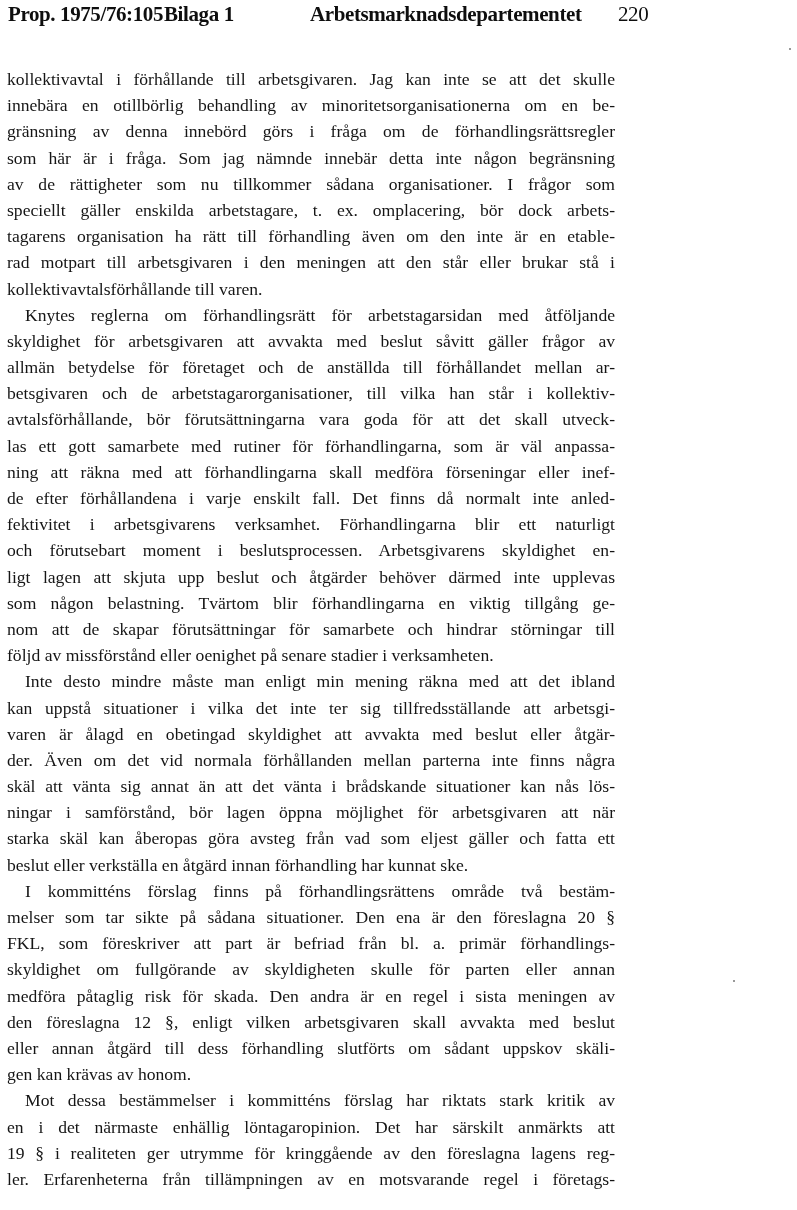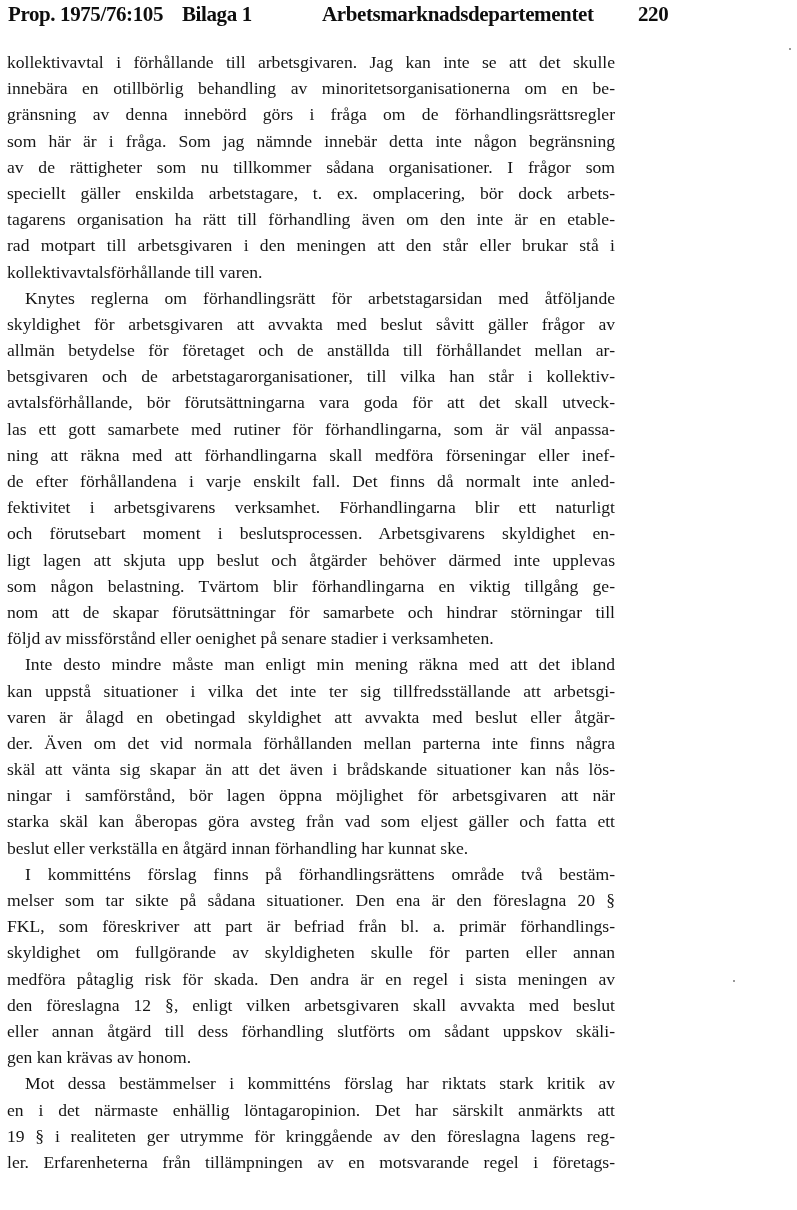--- a/index.html
+++ b/index.html
@@ -5,25 +5,25 @@
     html, body { margin: 0; padding: 0; background: #ffffff; }
     body { width: 797px; height: 1210px; overflow: hidden; position: relative; color: #151515; }
     .page { position: absolute; left: 0; top: 0; width: 797px; height: 1210px; }
     .header {
       position: absolute; left: 0; top: 2px; height: 26px;
       font-family: "Liberation Serif", serif; font-weight: bold; font-size: 21px;
       letter-spacing: -0.4px; white-space: nowrap; color: #0e0e0e;
     }
     .header span { display: inline-block; padding-left: 8px; }
     .h-prop { width: 148px; }
-    .h-bilaga { width: 124px; margin-left: 18px; }
-    .h-dept { width: 300px; margin-left: 8px; }
-    .h-page { font-weight: bold; margin-left: 8px; }
+    .h-bilaga { width: 124px; margin-left: 0; }
+    .h-dept { width: 300px; margin-left: 14px; }
+    .h-page { font-weight: normal; margin-left: 0px; }
     .body {
-      position: absolute; left: 7px; top: 49px; width: 608px;
+      position: absolute; left: 7px; top: 66px; width: 608px;
       font-family: "Liberation Serif", serif; font-size: 17.6px; line-height: 26.2px;
     }
     .line { display: block; white-space: nowrap; text-align: justify; text-align-last: justify; height: 26.2px; overflow: visible; }
     .line.last { text-align-last: left; }
     .line.indent { padding-left: 18px; }
     .speck { position: absolute; width: 2px; height: 2px; background: #777; border-radius: 1px; }
   </style>
 </head>
 <body>
 
@@ -58,21 +58,21 @@
         <span class="line">ligt lagen att skjuta upp beslut och åtgärder behöver därmed inte upplevas</span>
         <span class="line">som någon belastning. Tvärtom blir förhandlingarna en viktig tillgång ge-</span>
         <span class="line">nom att de skapar förutsättningar för samarbete och hindrar störningar till</span>
         <span class="line last">följd av missförstånd eller oenighet på senare stadier i verksamheten.</span>
       </div>
       <div>
         <span class="line indent">Inte desto mindre måste man enligt min mening räkna med att det ibland</span>
         <span class="line">kan uppstå situationer i vilka det inte ter sig tillfredsställande att arbetsgi-</span>
         <span class="line">varen är ålagd en obetingad skyldighet att avvakta med beslut eller åtgär-</span>
         <span class="line">der. Även om det vid normala förhållanden mellan parterna inte finns några</span>
-        <span class="line">skäl att vänta sig skapar än att det även i brådskande situationer kan nås lös-</span>
+        <span class="line">skäl att vänta sig annat än att det vänta i brådskande situationer kan nås lös-</span>
         <span class="line">ningar i samförstånd, bör lagen öppna möjlighet för arbetsgivaren att när</span>
         <span class="line">starka skäl kan åberopas göra avsteg från vad som eljest gäller och fatta ett</span>
         <span class="line last">beslut eller verkställa en åtgärd innan förhandling har kunnat ske.</span>
       </div>
       <div>
         <span class="line indent">I kommitténs förslag finns på förhandlingsrättens område två bestäm-</span>
         <span class="line">melser som tar sikte på sådana situationer. Den ena är den föreslagna 20 §</span>
         <span class="line">FKL, som föreskriver att part är befriad från bl. a. primär förhandlings-</span>
         <span class="line">skyldighet om fullgörande av skyldigheten skulle för parten eller annan</span>
         <span class="line">medföra påtaglig risk för skada. Den andra är en regel i sista meningen av</span>

